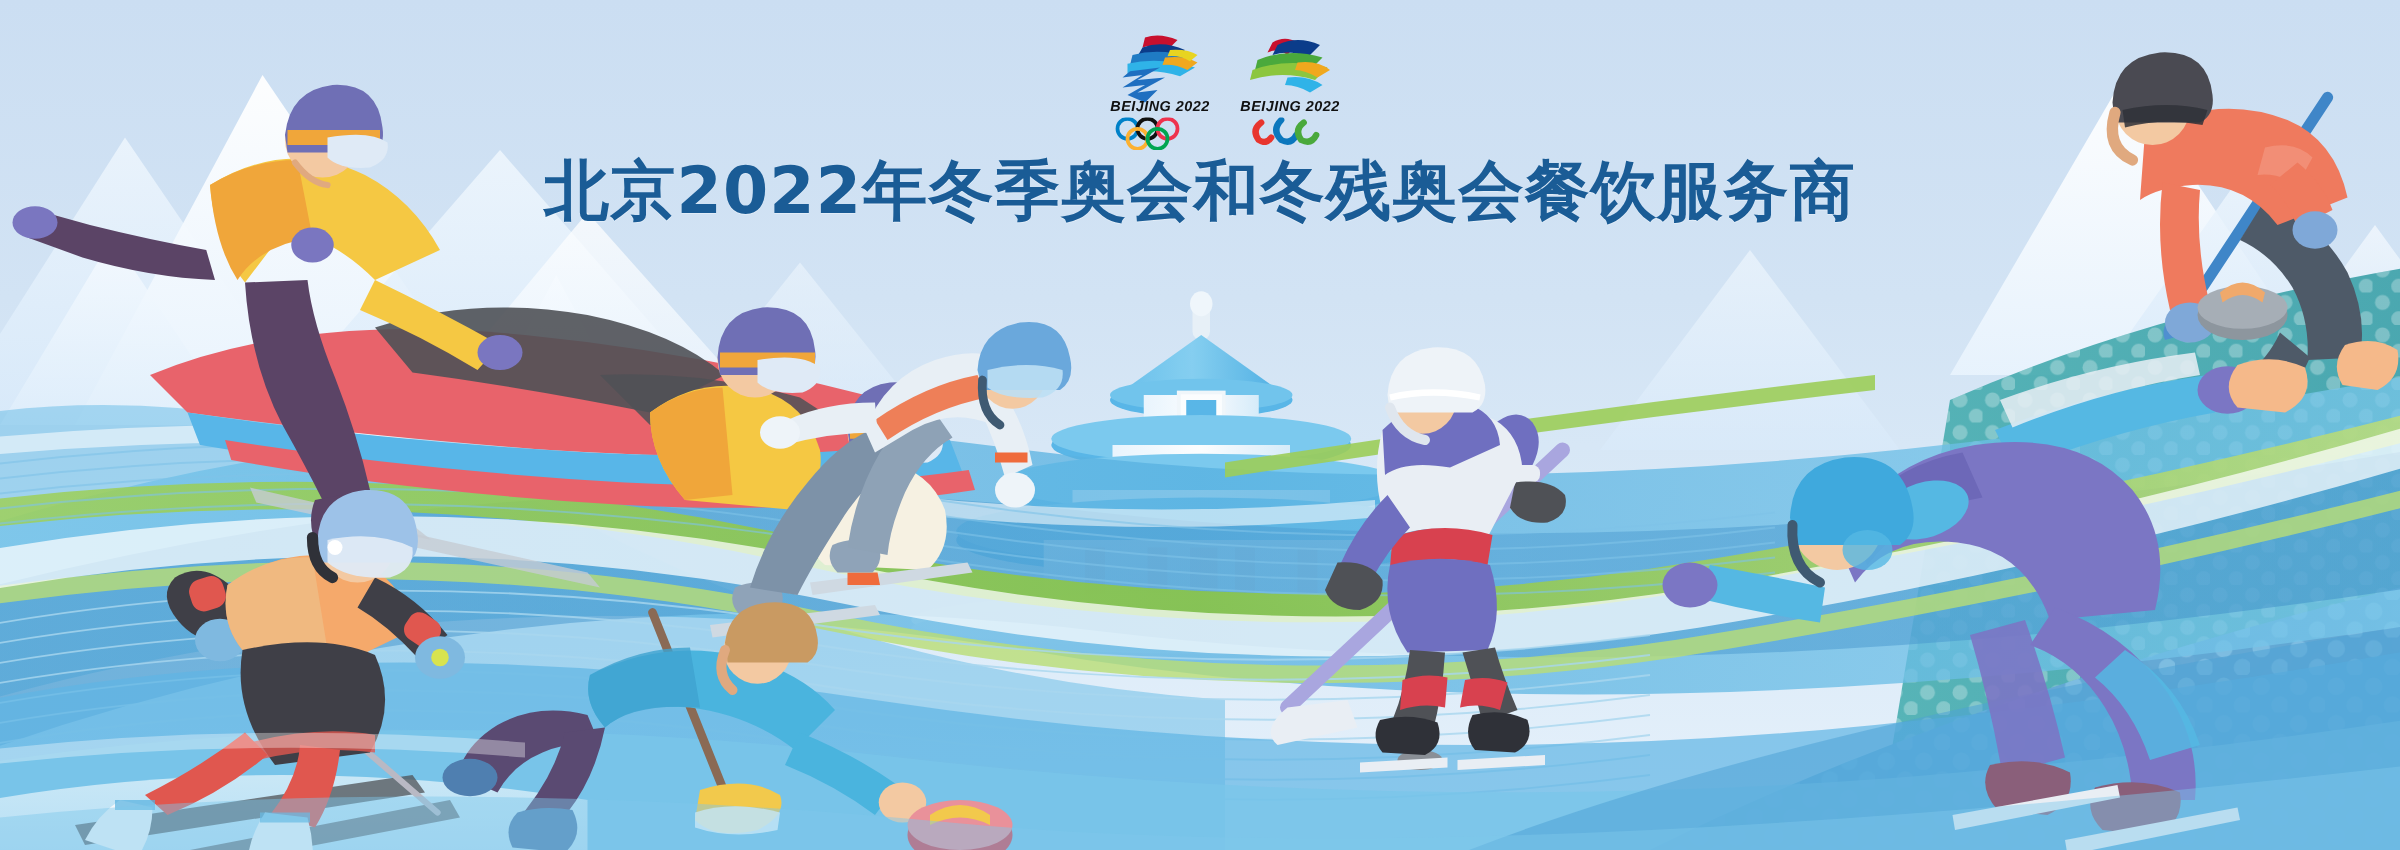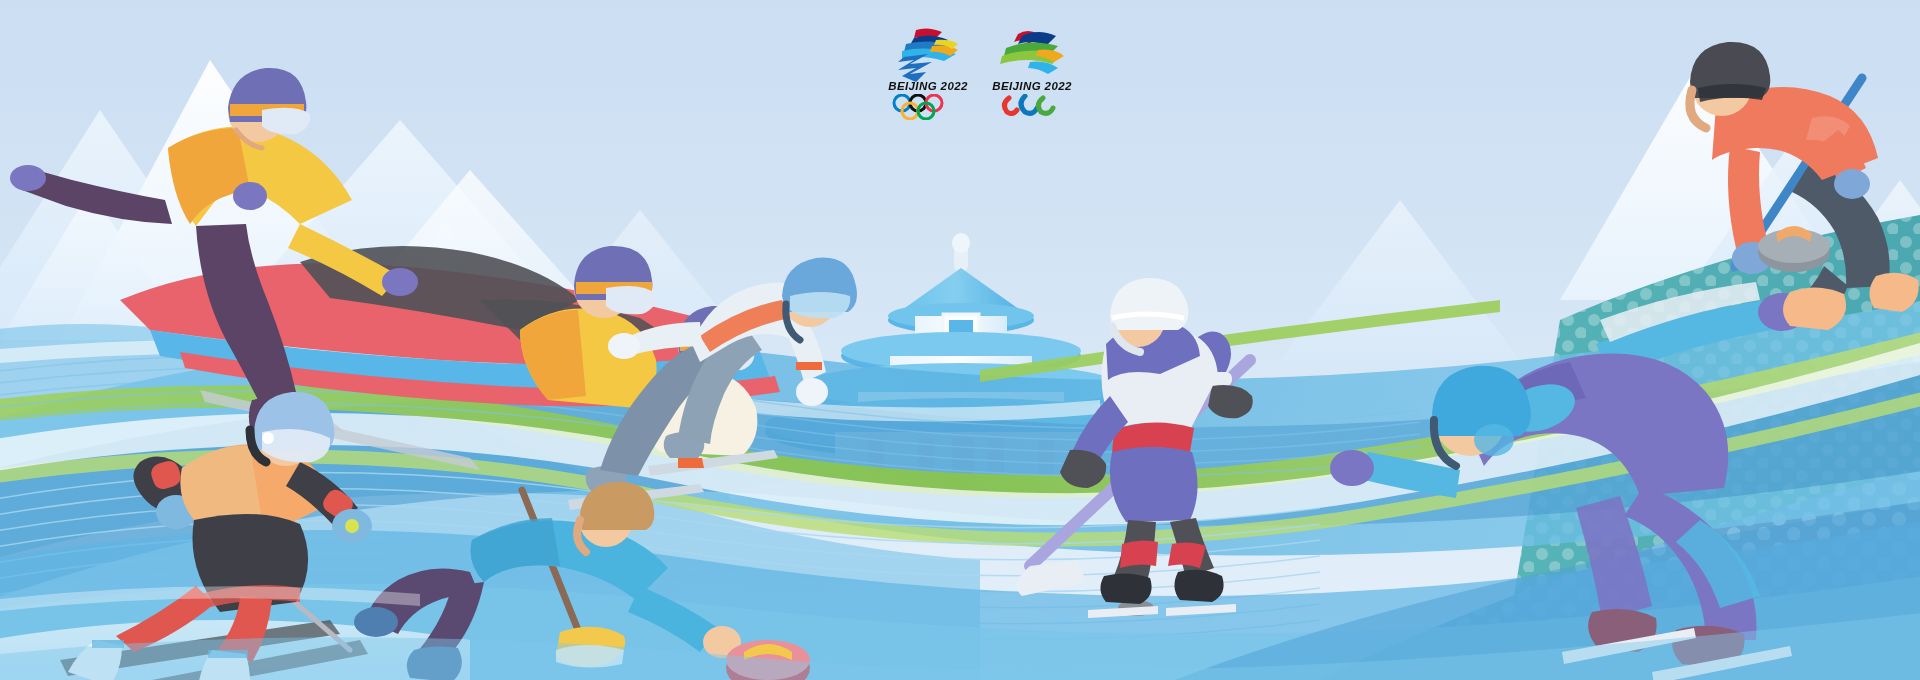--- a/index.html
+++ b/index.html
@@ -531,14 +531,15 @@
       </svg>
       <div class="emblem-word">BEIJING 2022</div>
       <svg class="agitos" width="66" height="22" viewBox="0 0 66 22">
         <path d="M10 4 Q2 10 8 18 Q14 22 18 16" stroke="#e8352e" stroke-width="5" fill="none" stroke-linecap="round"></path>
         <path d="M26 2 Q18 10 26 18 Q34 22 38 14" stroke="#0b77bd" stroke-width="5" fill="none" stroke-linecap="round"></path>
         <path d="M44 4 Q36 10 42 18 Q50 22 54 14" stroke="#4aa93c" stroke-width="5" fill="none" stroke-linecap="round"></path>
       </svg>
     </div>
   </div>
 
+  <div id="title">北京2022年冬季奥会和冬残奥会餐饮服务商</div>
 
 </div>
 
 </body></html>

